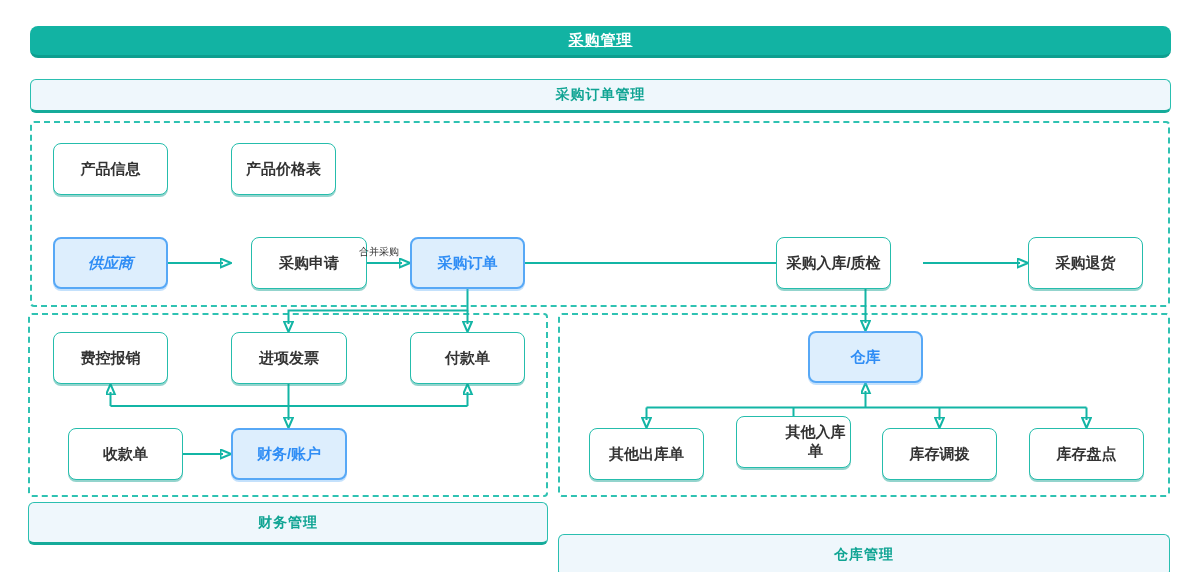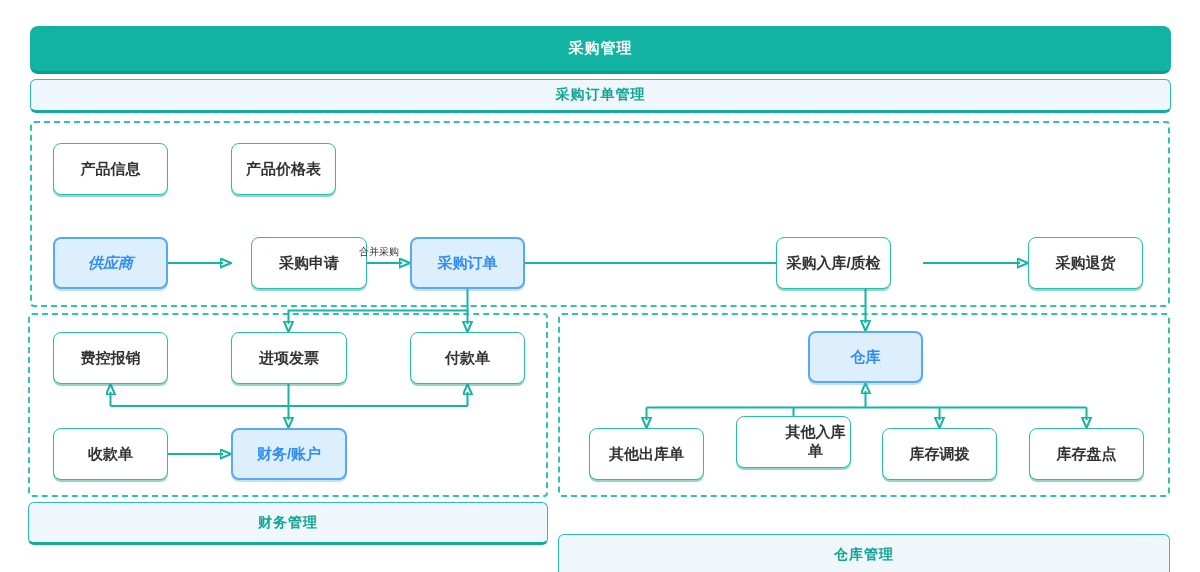--- a/index.html
+++ b/index.html
@@ -29,21 +29,21 @@
   .edge-label{position:absolute;z-index:2;font-size:10px;color:#333333;text-align:center;}
 
   .connectors{position:absolute;left:0;top:0;z-index:1;pointer-events:none;}
   .connectors path{stroke:#13b5a5;stroke-width:2;fill:none;}
 </style>
 </head>
 <body>
 
 <div class="stage">
 
-  <div class="bar bar-solid" style="left:30px;top:26px;width:1141px;height:48px;">
+  <div class="bar bar-solid" style="left:30px;top:26px;width:1141px;height:32px;text-decoration:underline;">
     <span>采购管理</span>
   </div>
 
   <div class="bar bar-light" style="left:30px;top:79px;width:1141px;height:34px;">
     <span>采购订单管理</span>
   </div>
 
   <div class="group" style="left:30px;top:121px;width:1140px;height:186px;"></div>
   <div class="group" style="left:28px;top:313px;width:520px;height:184px;"></div>
   <div class="group" style="left:558px;top:313px;width:612px;height:184px;"></div>
@@ -108,21 +108,21 @@
 
   <div class="node" style="left:53px;top:332px;">
     <span>费控报销</span>
   </div>
   <div class="node" style="left:231px;top:332px;width:116px;">
     <span>进项发票</span>
   </div>
   <div class="node" style="left:410px;top:332px;">
     <span>付款单</span>
   </div>
-  <div class="node" style="left:53px;top:428px;">
+  <div class="node" style="left:68px;top:428px;">
     <span>收款单</span>
   </div>
   <div class="node hl" style="left:231px;top:428px;width:116px;">
     <span>财务/账户</span>
   </div>
 
   <div class="node hl" style="left:808px;top:331px;">
     <span>仓库</span>
   </div>
   <div class="node" style="left:589px;top:428px;">

